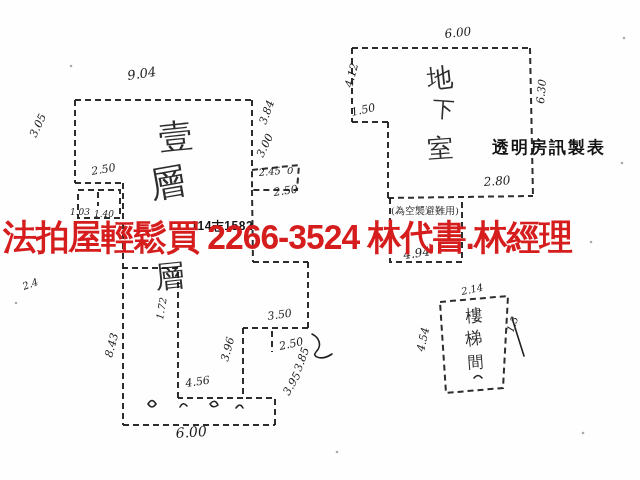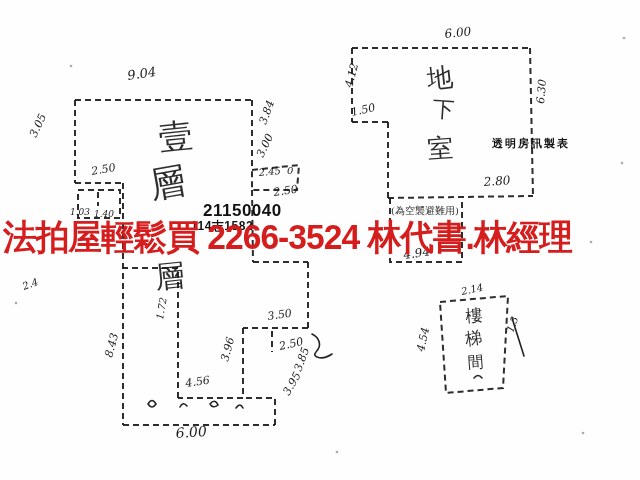--- a/index.html
+++ b/index.html
@@ -11,21 +11,21 @@
   .stamp-line1{
     position:absolute;left:203px;top:201px;z-index:2;
     font-weight:700;font-size:17px;letter-spacing:.5px;color:#121212;white-space:nowrap;
   }
   .stamp-line2{
     position:absolute;left:191px;top:218px;z-index:2;
     font-weight:700;font-size:12px;letter-spacing:.5px;color:#121212;white-space:nowrap;
   }
   .credit{
     position:absolute;left:492px;top:136px;z-index:2;
-    font-weight:700;font-size:11px;letter-spacing:2px;color:#141414;white-space:nowrap;
+    font-weight:700;font-size:17px;letter-spacing:2px;color:#141414;white-space:nowrap;
     font-family:"DejaVu Serif","Liberation Serif",serif;
   }
   .watermark{
     position:absolute;left:3px;top:217px;z-index:3;
     font-weight:700;font-size:35px;letter-spacing:-1px;line-height:40px;white-space:nowrap;
     transform:scaleX(.96);transform-origin:0 50%;
   }
   .sk{fill:none;stroke:#1b1b1b;stroke-width:2;stroke-dasharray:6 4;opacity:.92;}
   .sq{fill:none;stroke:#222;stroke-width:1.6;stroke-linecap:round;}
   .ms{font-family:"DejaVu Serif","Liberation Serif",serif;font-style:italic;fill:#1d1d1d;}
@@ -121,19 +121,18 @@
         <circle cx="622" cy="163" r="1.3" class="noise"></circle>
         <circle cx="16" cy="303" r="1.3" class="noise"></circle>
         <circle cx="583" cy="433" r="1.3" class="noise"></circle>
         <circle cx="337" cy="452" r="1.3" class="noise"></circle>
         <circle cx="71" cy="66" r="1.3" class="noise"></circle>
         <circle cx="591" cy="242" r="1.3" class="noise"></circle>
         <circle cx="624" cy="38" r="1.3" class="noise"></circle>
       </g>
   </svg>
 
-  <div class="stamp-line1">21150040</div>
   <div class="stamp-line2">114志1582</div>
 
   <div class="credit">透明房訊製表</div>
 
   <div class="watermark" style="color: rgb(214, 29, 29);">法拍屋輕鬆買  2266-3524  林代書.林經理</div>
 </div>
 
 </body></html>

